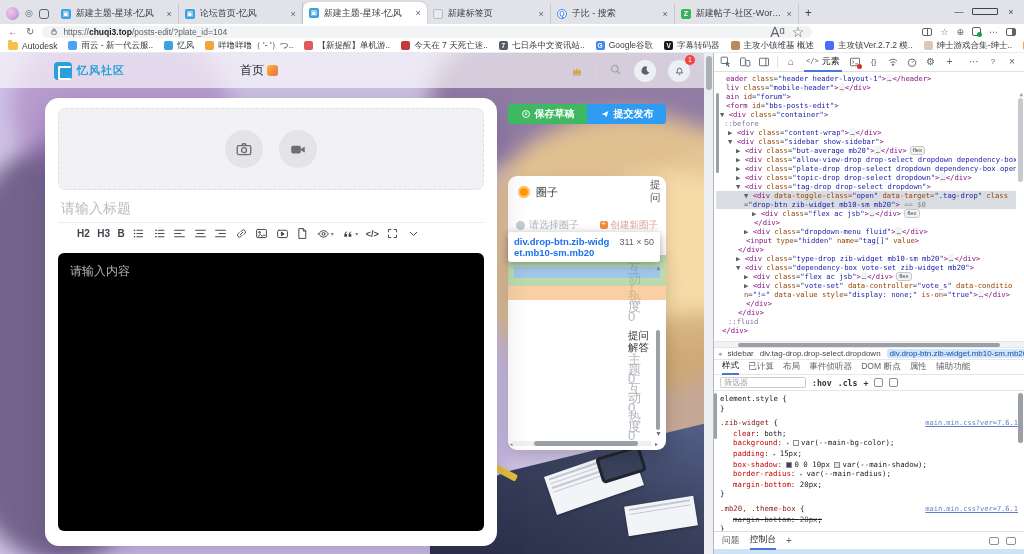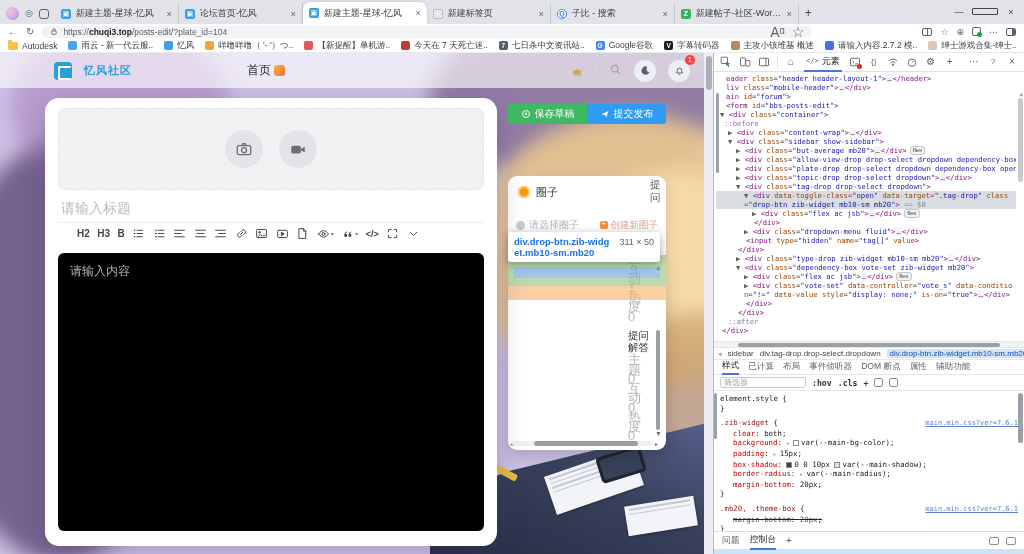--- a/index.html
+++ b/index.html
@@ -52,21 +52,21 @@
   .bgart{position:absolute;inset:0;}
   .blob{position:absolute;border-radius:50%;filter:blur(10px);}
   .desk{position:absolute;left:430px;top:368px;width:274px;height:133px;background:linear-gradient(205deg,#55608a 0%,#38405c 45%,#262c42 100%);clip-path:polygon(0 62%,28% 38%,100% 2%,100% 100%,0 100%);}
   .paper{position:absolute;background:#f2f4f7;box-shadow:0 1px 3px rgba(0,0,0,.35);}
   .paper i{display:block;height:1.5px;background:#c3c9d4;margin:3px 4px 0 4px;}
   .phone{position:absolute;left:598px;top:398px;width:46px;height:27px;background:#20252f;border-radius:4px;transform:rotate(-17deg);}
   .phone:after{content:"";position:absolute;inset:3px;background:#39425a;border-radius:2px;}
   .marker{position:absolute;left:492px;top:416px;width:26px;height:7px;background:#e6bf39;border-radius:2px;transform:rotate(28deg);}
 
   .pheader{position:absolute;left:0;top:0;width:100%;height:35px;background:rgba(255,255,255,.62);backdrop-filter:blur(5px);display:flex;align-items:center;padding:0 14px;z-index:5;}
-  .logo{display:flex;align-items:center;gap:12px;margin-left:40px;}
+  .logo{display:flex;align-items:center;gap:5px;margin-left:40px;}
   .logosq{width:18px;height:18px;border-radius:4px;background:#2ba0d8;position:relative;}
   .logosq:after{content:"";position:absolute;left:4px;top:4px;width:10px;height:10px;border:2px solid #fff;border-radius:2px;border-right-color:transparent;}
   .logotxt{font-size:11px;font-weight:bold;color:#2ba0d8;letter-spacing:1px;}
   .navhome{margin-left:115px;font-size:12px;color:#24292f;display:flex;align-items:center;gap:3px;}
   .navbadge{width:11px;height:11px;border-radius:3px;background:linear-gradient(135deg,#f7b733,#ef6b4e);}
   .phicons{margin-left:auto;display:flex;align-items:center;gap:12px;}
   .crown{color:#d6a344;display:flex;}
   .phdivider{width:1px;height:12px;background:#d5d7de;}
   .circlebtn{width:22px;height:22px;border-radius:50%;background:#edeff4;display:flex;align-items:center;justify-content:center;color:#5a6170;}
   .bell{position:relative;display:flex;color:#5a6170;}
@@ -77,21 +77,21 @@
   .upbtn{width:38px;height:38px;border-radius:50%;background:#e4e4e8;display:flex;align-items:center;justify-content:center;color:#6d6d74;}
   .titleinput{position:absolute;left:16px;top:102px;width:420px;font-size:14px;color:#b8bbc2;}
   .ediv{position:absolute;left:13px;top:124px;width:426px;height:1px;background:#ededf0;}
   .etoolbar{position:absolute;left:32px;top:129px;width:426px;display:flex;align-items:center;gap:7.5px;color:#3f454d;}
   .etool{display:flex;align-items:center;font-size:10px;font-weight:bold;color:#3f454d;}
   .etool svg{width:13px;height:13px;}
   .etool .caret{font-size:6px;margin-left:1px;color:#7a8089;}
   .contentarea{position:absolute;left:13px;top:155px;width:426px;height:278px;background:#000000;border-radius:6px;padding:10px 12px;font-size:12px;color:#b0b3b9;}
 
   
-  .sbtns{position:absolute;left:508px;top:51px;width:158px;display:flex;z-index:4;}
+  .sbtns{position:absolute;left:508px;top:51px;width:158px;display:flex;z-index:4;font-weight:bold;}
   .btn{height:20px;flex:1;display:flex;align-items:center;justify-content:center;gap:4px;color:#fff;font-size:10px;}
   .btn svg{width:10px;height:10px;}
   .btn.green{background:#3eb961;border-radius:3px 0 0 3px;}
   .btn.blue{background:#2e9cf2;border-radius:0 3px 3px 0;}
   .spanel{position:absolute;left:508px;width:158px;background:#fff;border-radius:9px;box-shadow:0 4px 14px rgba(70,50,110,.15);z-index:1;}
   .prow{display:flex;align-items:center;gap:6px;padding:0 10px;height:100%;}
   .picon{width:12px;height:12px;border-radius:50%;flex-shrink:0;}
   .picon.pink{border:2.5px solid #f06292;}
   .picon.orange{background:#ff9800;box-shadow:inset 0 0 0 2px #ffc877;}
   .plabel{font-size:11px;color:#3e4246;}
@@ -308,21 +308,21 @@
       <span class="bm">
         <span class="bmicon" style="background: rgb(28, 28, 30);">V</span>
         <span>字幕转码器</span>
       </span>
       <span class="bm">
         <span class="bmicon" style="background: rgb(185, 138, 90);"></span>
         <span>主攻小镇维基 概述</span>
       </span>
       <span class="bm">
         <span class="bmicon" style="background: rgb(74, 108, 247);"></span>
-        <span>请输入内容.2.7.2 模..</span>
+        <span>主攻镇Ver.2.7.2 模..</span>
       </span>
       <span class="bm">
         <span class="bmicon" style="background: rgb(216, 201, 184);"></span>
         <span>绅士游戏合集-绅士..</span>
       </span>
       <span class="bm">
         <span class="bmicon" style="background: rgb(247, 160, 74);"></span>
       </span>
       <span class="bmsep"></span>
     </div>
@@ -641,21 +641,21 @@
         <div class="dl" style="padding-left: 38px;"><span class="tg">&lt;/div</span><span class="tg">&gt;</span></div>
         <div class="dl" style="padding-left: 28px;"><span class="ar">▶ </span><span class="tg">&lt;div</span> <span class="an">class</span>=<span class="av">"dropdown-menu fluid"</span><span class="tg">&gt;</span><span class="el">…</span><span class="tg">&lt;/div</span><span class="tg">&gt;</span></div>
         <div class="dl" style="padding-left: 30px;"><span class="tg">&lt;input</span> <span class="an">type</span>=<span class="av">"hidden"</span> <span class="an">name</span>=<span class="av">"tag[]"</span> <span class="an">value</span><span class="tg">&gt;</span></div>
         <div class="dl" style="padding-left: 22px;"><span class="tg">&lt;/div</span><span class="tg">&gt;</span></div>
         <div class="dl" style="padding-left: 20px;"><span class="ar">▶ </span><span class="tg">&lt;div</span> <span class="an">class</span>=<span class="av">"type-drop zib-widget mb10-sm mb20"</span><span class="tg">&gt;</span><span class="el">…</span><span class="tg">&lt;/div</span><span class="tg">&gt;</span></div>
         <div class="dl" style="padding-left: 20px;"><span class="ar">▼ </span><span class="tg">&lt;div</span> <span class="an">class</span>=<span class="av">"dependency-box vote-set zib-widget mb20"</span><span class="tg">&gt;</span></div>
         <div class="dl" style="padding-left: 28px;"><span class="ar">▶ </span><span class="tg">&lt;div</span> <span class="an">class</span>=<span class="av">"flex ac jsb"</span><span class="tg">&gt;</span><span class="el">…</span><span class="tg">&lt;/div</span><span class="tg">&gt;</span><span class="fxbadge">flex</span></div>
         <div class="dl wrap" style="padding-left: 28px;"><span class="ar">▶ </span><span class="tg">&lt;div</span> <span class="an">class</span>=<span class="av">"vote-set"</span> <span class="an">data-controller</span>=<span class="av">"vote_s"</span> <span class="an">data-condition</span>=<span class="av">"!="</span> <span class="an">data-value</span> <span class="an">style</span>=<span class="av">"display: none;"</span> <span class="an">is-on</span>=<span class="av">"true"</span><span class="tg">&gt;</span><span class="el">…</span><span class="tg">&lt;/div</span><span class="tg">&gt;</span></div>
         <div class="dl" style="padding-left: 30px;"><span class="tg">&lt;/div</span><span class="tg">&gt;</span></div>
         <div class="dl" style="padding-left: 22px;"><span class="tg">&lt;/div</span><span class="tg">&gt;</span></div>
-        <div class="dl" style="padding-left: 12px;"><span class="ps">::after</span></div>
+        <div class="dl" style="padding-left: 12px;"><span class="ps">::fluid</span></div>
         <div class="dl" style="padding-left: 6px;"><span class="tg">&lt;/div</span><span class="tg">&gt;</span></div>
       </div>
 
     <div class="dthscroll">
         <div class="thumb"></div>
       </div>
 
     <div class="crumbs" id="crumbs">
         <span class="crumbarrow">◂</span>
         <span class="crumb">sidebar</span>

